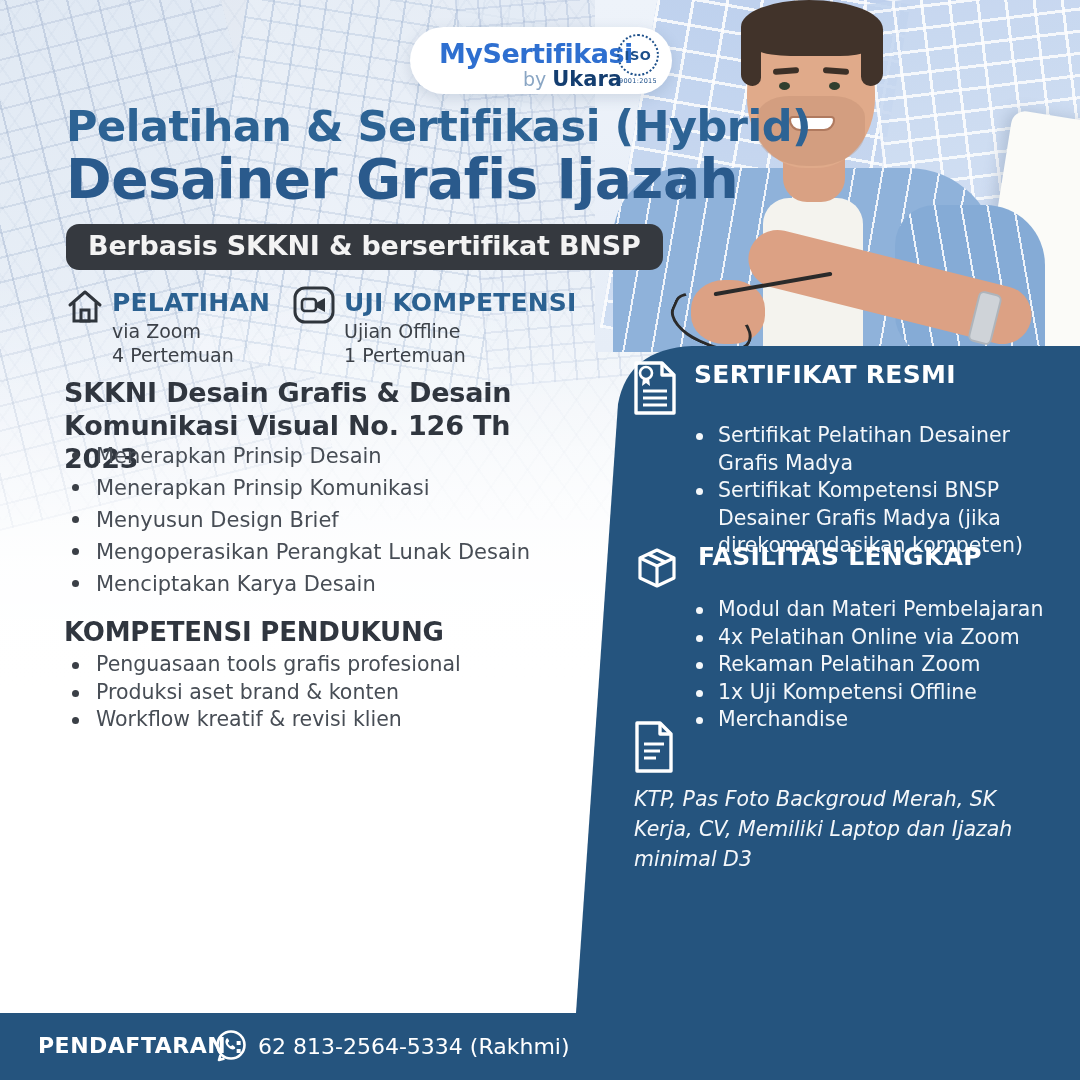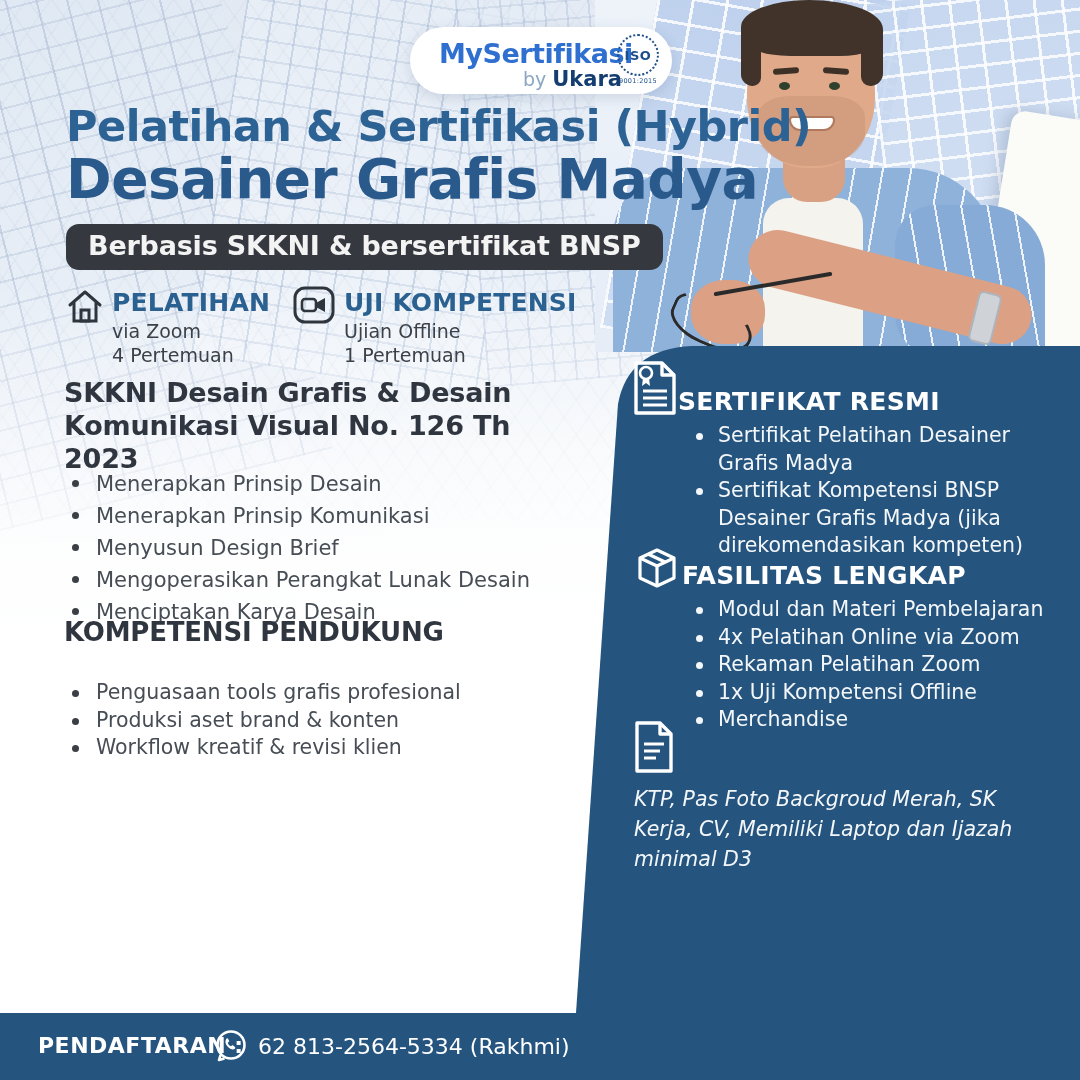--- a/index.html
+++ b/index.html
@@ -97,30 +97,30 @@
   .title1{ position:absolute; left:66px; top:101px; font-size:43px; font-weight:800; color:#2d6394; letter-spacing:-.5px;text-align:right; }
   .title2{ position:absolute; left:66px; top:147px; font-size:55px; font-weight:800; color:#2a5a8c; letter-spacing:-.5px; }
   .badge{ position:absolute; left:66px; top:224px; background:#35393f; color:#f3f3f3; font-size:27px; font-weight:800;
           padding:6px 22px 9px 22px; border-radius:13px; letter-spacing:-.2px; }
   .feat-ic{ position:absolute; top:285px; }
   .feat-title{ position:absolute; top:288px; font-size:25px; font-weight:800; color:#2b6191; letter-spacing:.2px; }
   .feat-line{ position:absolute; font-size:19px; color:#3c4148; }
   .h-left{ position:absolute; left:64px; font-weight:800; color:#30363f; letter-spacing:-.2px; }
   .skkni-h{ top:376px; width:480px; font-size:27px; line-height:33px; }
   .komp-h{ top:617px; font-size:26px; }
-  ul.blist{ position:absolute; left:70px; list-style:none;margin-top:28px; }
+  ul.blist{ position:absolute; left:70px; list-style:none; }
   ul.blist li{ position:relative; padding-left:26px; color:#474d55; }
   ul.blist li::before{ content:""; position:absolute; left:2px; top:.55em; width:7px; height:7px; border-radius:50%; background:#3a3f46; }
   ul.l1{ top:440px; } ul.l1 li{ font-size:21px; line-height:32px; }
   ul.l2{ top:651px; } ul.l2 li{ font-size:20.5px; line-height:27.5px; }
   
   .panel-svg{ position:absolute; inset:0; width:1080px; height:1080px; }
   .pcontent{ position:absolute; left:632px; top:356px; width:430px; color:#f4f7fa; }
   .psec{ position:absolute; left:0; width:430px; }
-  .phead{ display:flex; align-items:flex-end; }
+  .phead{ display:flex; align-items:flex-start; gap:16px; }
   .phead .ptitle{ font-size:25px; font-weight:800; letter-spacing:.3px; color:#ffffff; }
   .plist{ list-style:none; margin:6px 0 0 62px; }
   .plist li{ position:relative; padding-left:24px; font-size:20.5px; line-height:27.5px; color:#f4f7fa; }
   .plist li::before{ content:""; position:absolute; left:2px; top:.55em; width:7px; height:7px; border-radius:50%; background:#f4f7fa; }
   .ptext{ margin:10px 0 0 2px; font-size:20.5px; line-height:30px; color:#f4f7fa; width:380px;font-style:italic; }
   .s1{ top:4px; } .s2{ top:186px; } .s3{ top:364px; }
   
   .footer{ position:absolute; left:0; top:1013px; width:1080px; height:67px; background:#25547e; }
   .footer .flabel{ position:absolute; left:38px; top:20px; font-size:22px; font-weight:800; color:#fff; letter-spacing:.5px; }
   .footer .fphone{ position:absolute; left:258px; top:21px; font-size:22px; color:#fff; }
@@ -166,21 +166,21 @@
   <div class="logo">
     <div class="brand">MySertifikasi</div>
     <div class="byline"><span>by </span><b>Ukara</b></div>
     <div class="iso">
       <div class="ring">ISO</div>
       <div class="sub">9001:2015</div>
     </div>
   </div>
 
   <div class="title1">Pelatihan &amp; Sertifikasi (Hybrid)</div>
-  <div class="title2">Desainer Grafis Madya</div>
+  <div class="title2">Desainer Grafis Ijazah</div>
   <div class="badge">Berbasis SKKNI &amp; bersertifikat BNSP</div>
 
   <svg class="feat-ic" style="left:64px;" width="42" height="42" viewBox="0 0 42 42">
     <path d="M6 20 L21 7 L36 20" fill="none" stroke="#2f353c" stroke-width="3" stroke-linecap="round" stroke-linejoin="round"></path>
     <path d="M10 18 V36 H32 V18" fill="none" stroke="#2f353c" stroke-width="3" stroke-linecap="round"></path>
     <rect x="17" y="25" width="8" height="11" fill="none" stroke="#2f353c" stroke-width="3"></rect>
   </svg>
   <div class="feat-title" style="left:112px;">PELATIHAN</div>
   <div class="feat-line" style="left:112px;top:320px;">via Zoom</div>
   <div class="feat-line" style="left:112px;top:344px;">4 Pertemuan</div>

